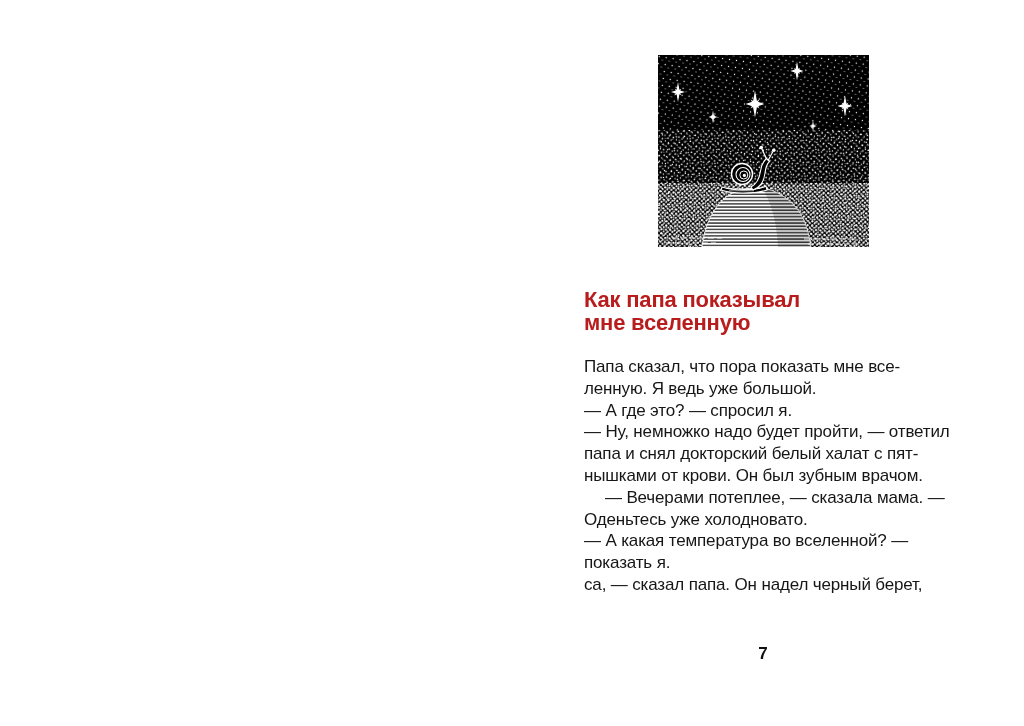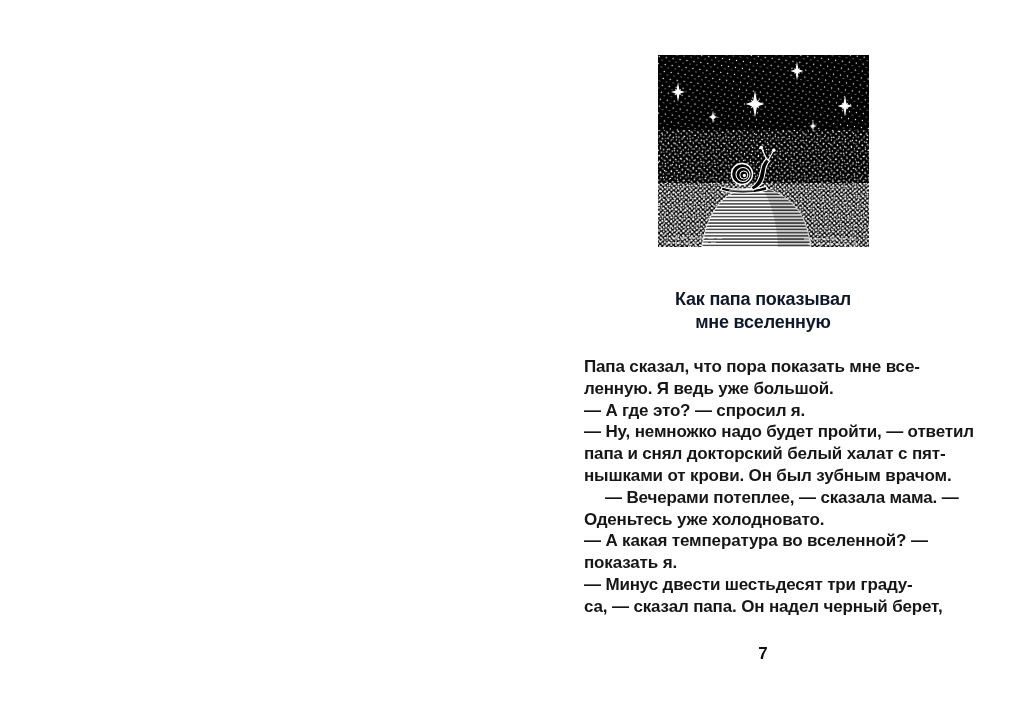--- a/index.html
+++ b/index.html
@@ -11,31 +11,31 @@
     font-family:"Liberation Sans",sans-serif;
     color:#161616;
   }
   .illustration{
     position:absolute;left:658px;top:55px;
     width:211px;height:192px;
   }
   .illustration svg{display:block;width:211px;height:192px;}
   .chapter-title{
     position:absolute;left:584px;top:288px;width:358px;
-    margin:0;text-align:center;
-    font-size:18px;line-height:23px;font-weight:700;
-    letter-spacing:-0.2px;color:#0f172a;
+    margin:0;text-align:left;
+    font-size:22px;line-height:23px;font-weight:700;
+    letter-spacing:-0.2px;color:#b91c1c;
   }
   .chapter-title span{display:block;}
   .body-text{
     position:absolute;left:584px;top:356px;width:360px;
     font-size:17px;line-height:21.8px;
     letter-spacing:-0.15px;white-space:nowrap;color:#161616;
   }
-  .body-text .line{height:21.8px;font-weight:bold;}
+  .body-text .line{height:21.8px;}
   .body-text .line.indent{padding-left:21px;}
   .page-number{
     position:absolute;left:584px;top:644px;width:358px;
     text-align:center;font-size:17px;font-weight:700;color:#101010;
   }
 </style>
 </head>
 <body>
 
 <div class="screen">
@@ -111,19 +111,18 @@
     <div class="line">Папа сказал, что пора показать мне все-</div>
     <div class="line">ленную. Я ведь уже большой.</div>
     <div class="line">— А где это? — спросил я.</div>
     <div class="line">— Ну, немножко надо будет пройти, — ответил</div>
     <div class="line">папа и снял докторский белый халат с пят-</div>
     <div class="line">нышками от крови. Он был зубным врачом.</div>
     <div class="line indent">— Вечерами потеплее, — сказала мама. —</div>
     <div class="line">Оденьтесь уже холодновато.</div>
     <div class="line">— А какая температура во вселенной? —</div>
     <div class="line">показать я.</div>
-    <div class="line">— Минус двести шестьдесят три граду-</div>
     <div class="line">са, — сказал папа. Он надел черный берет,</div>
   </div>
 
   <div class="page-number">7</div>
 
 </div>
 
 </body></html>

